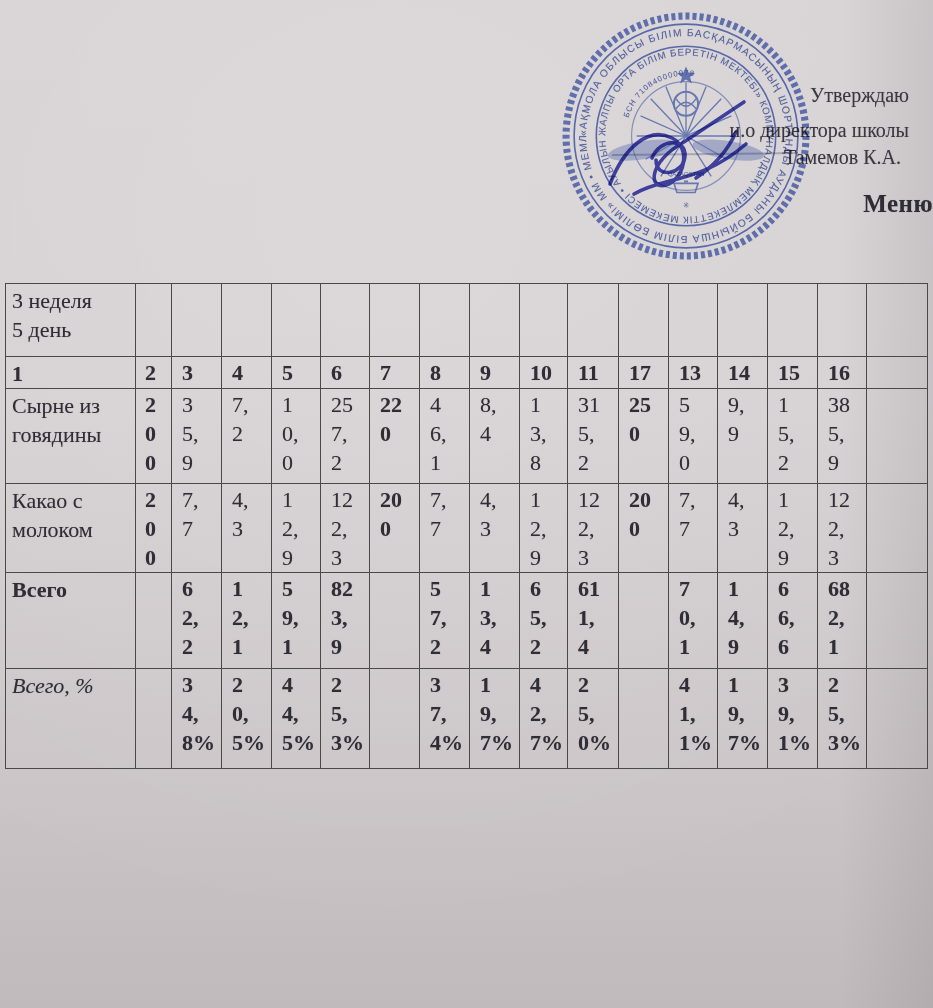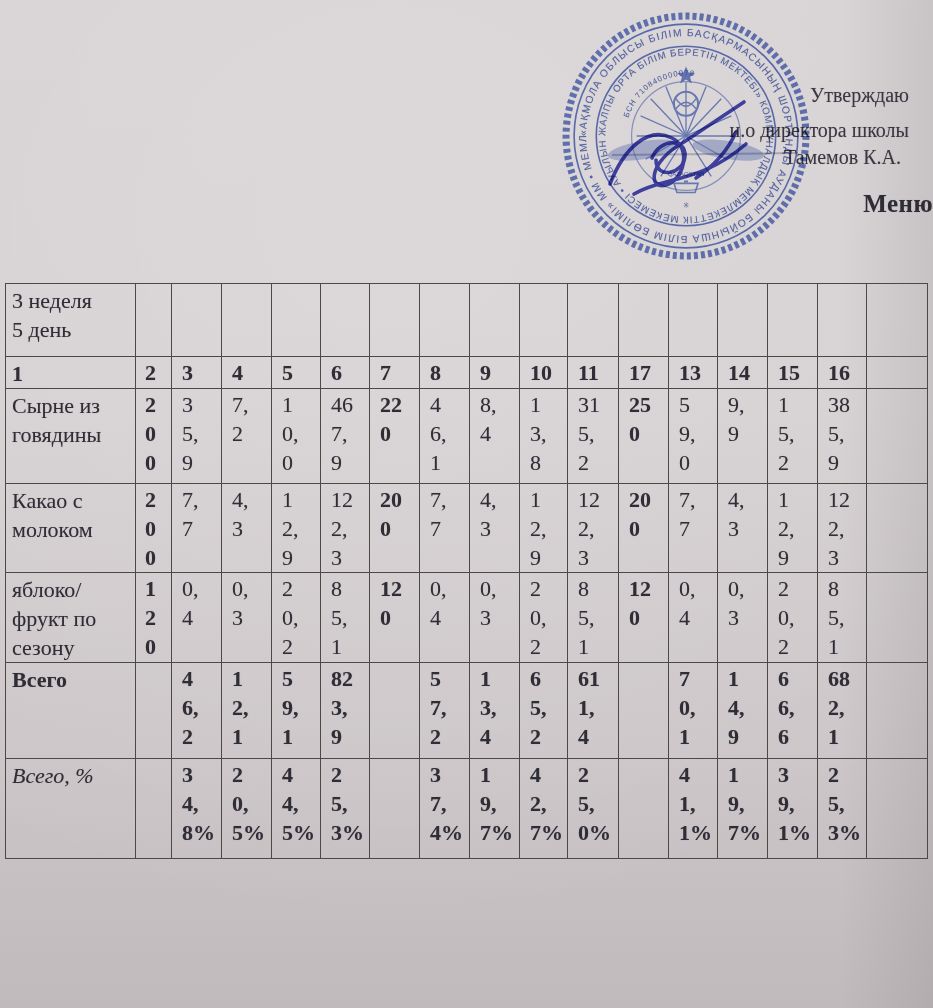--- a/index.html
+++ b/index.html
@@ -184,21 +184,21 @@
           <td class="val b">15</td>
           <td class="val b">16</td>
           <td class="val b"></td>
         </tr>
         <tr style="height: 95px;">
           <td class="lbl">Сырне из говядины</td>
           <td class="c2 b">200</td>
           <td class="val">35,9</td>
           <td class="val">7,2</td>
           <td class="val">10,0</td>
-          <td class="val">467,9</td>
+          <td class="val">257,2</td>
           <td class="val b">220</td>
           <td class="val">46,1</td>
           <td class="val">8,4</td>
           <td class="val">13,8</td>
           <td class="val">315,2</td>
           <td class="val b">250</td>
           <td class="val">59,0</td>
           <td class="val">9,9</td>
           <td class="val">15,2</td>
           <td class="val">385,9</td>
@@ -216,43 +216,24 @@
           <td class="val">4,3</td>
           <td class="val">12,9</td>
           <td class="val">122,3</td>
           <td class="val b">200</td>
           <td class="val">7,7</td>
           <td class="val">4,3</td>
           <td class="val">12,9</td>
           <td class="val">122,3</td>
           <td class="val"></td>
         </tr>
-        <tr style="height: 90px;">
-          <td class="lbl">яблоко/фрукт по сезону</td>
-          <td class="c2 b">120</td>
-          <td class="val">0,4</td>
-          <td class="val">0,3</td>
-          <td class="val">20,2</td>
-          <td class="val">85,1</td>
-          <td class="val b">120</td>
-          <td class="val">0,4</td>
-          <td class="val">0,3</td>
-          <td class="val">20,2</td>
-          <td class="val">85,1</td>
-          <td class="val b">120</td>
-          <td class="val">0,4</td>
-          <td class="val">0,3</td>
-          <td class="val">20,2</td>
-          <td class="val">85,1</td>
-          <td class="val"></td>
-        </tr>
         <tr style="height: 96px;">
           <td class="lbl b">Всего</td>
           <td class="c2 b"></td>
-          <td class="val b">46,2</td>
+          <td class="val b">62,2</td>
           <td class="val b">12,1</td>
           <td class="val b">59,1</td>
           <td class="val b">823,9</td>
           <td class="val b"></td>
           <td class="val b">57,2</td>
           <td class="val b">13,4</td>
           <td class="val b">65,2</td>
           <td class="val b">611,4</td>
           <td class="val b"></td>
           <td class="val b">70,1</td>

